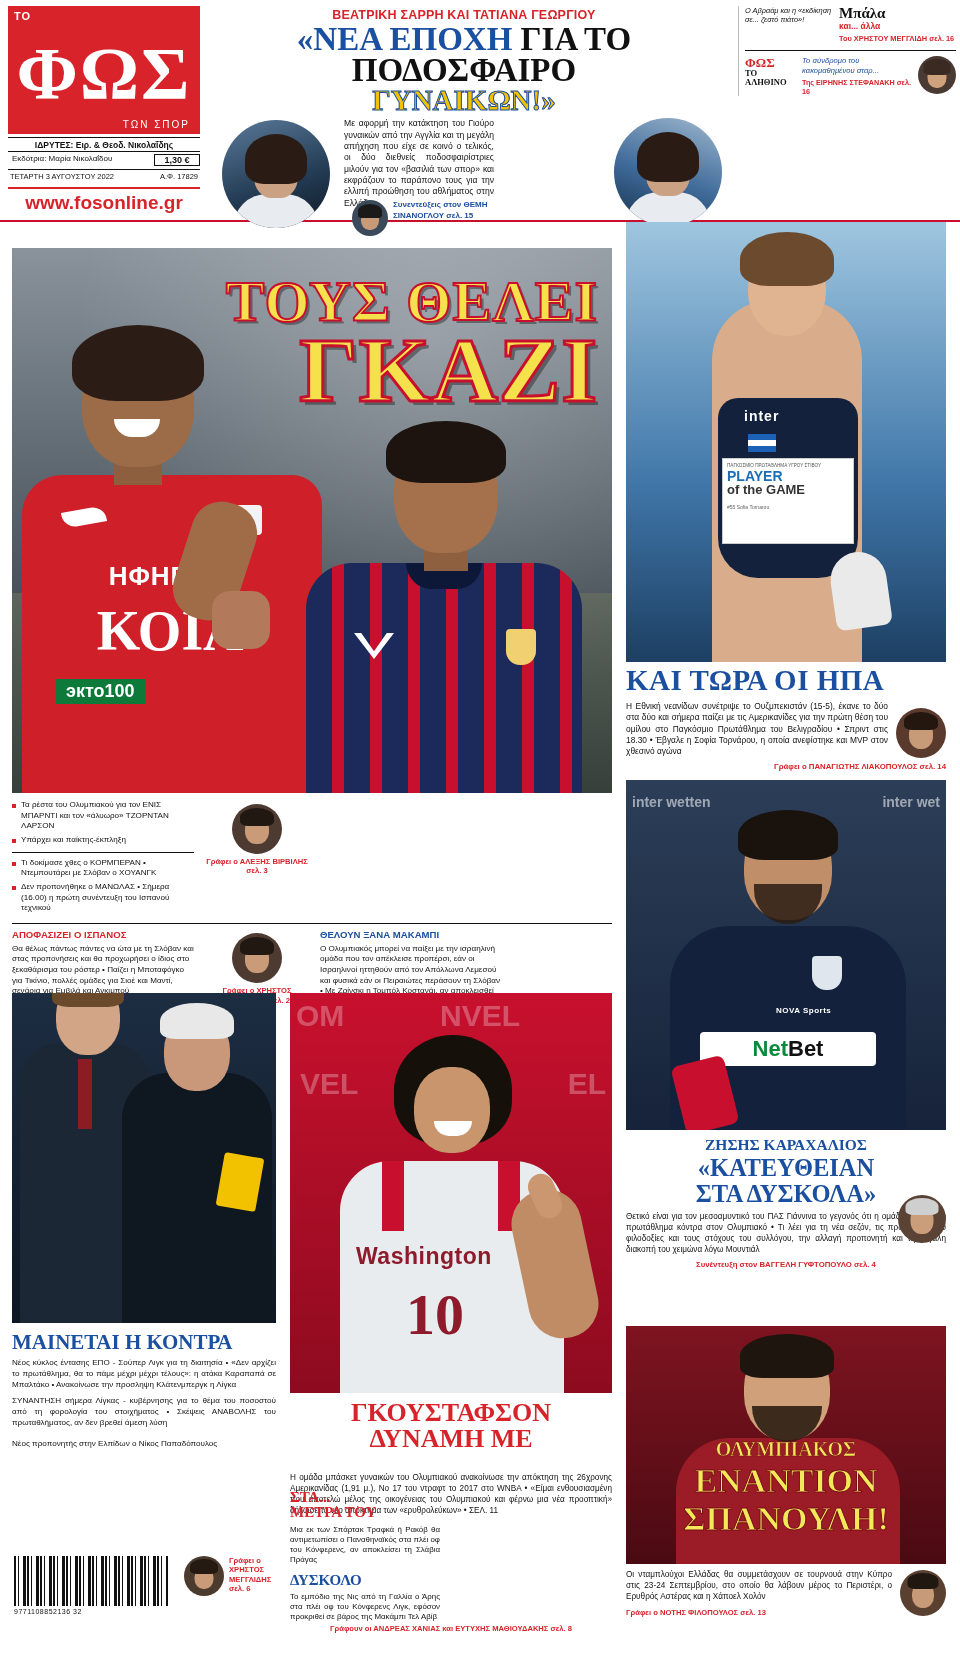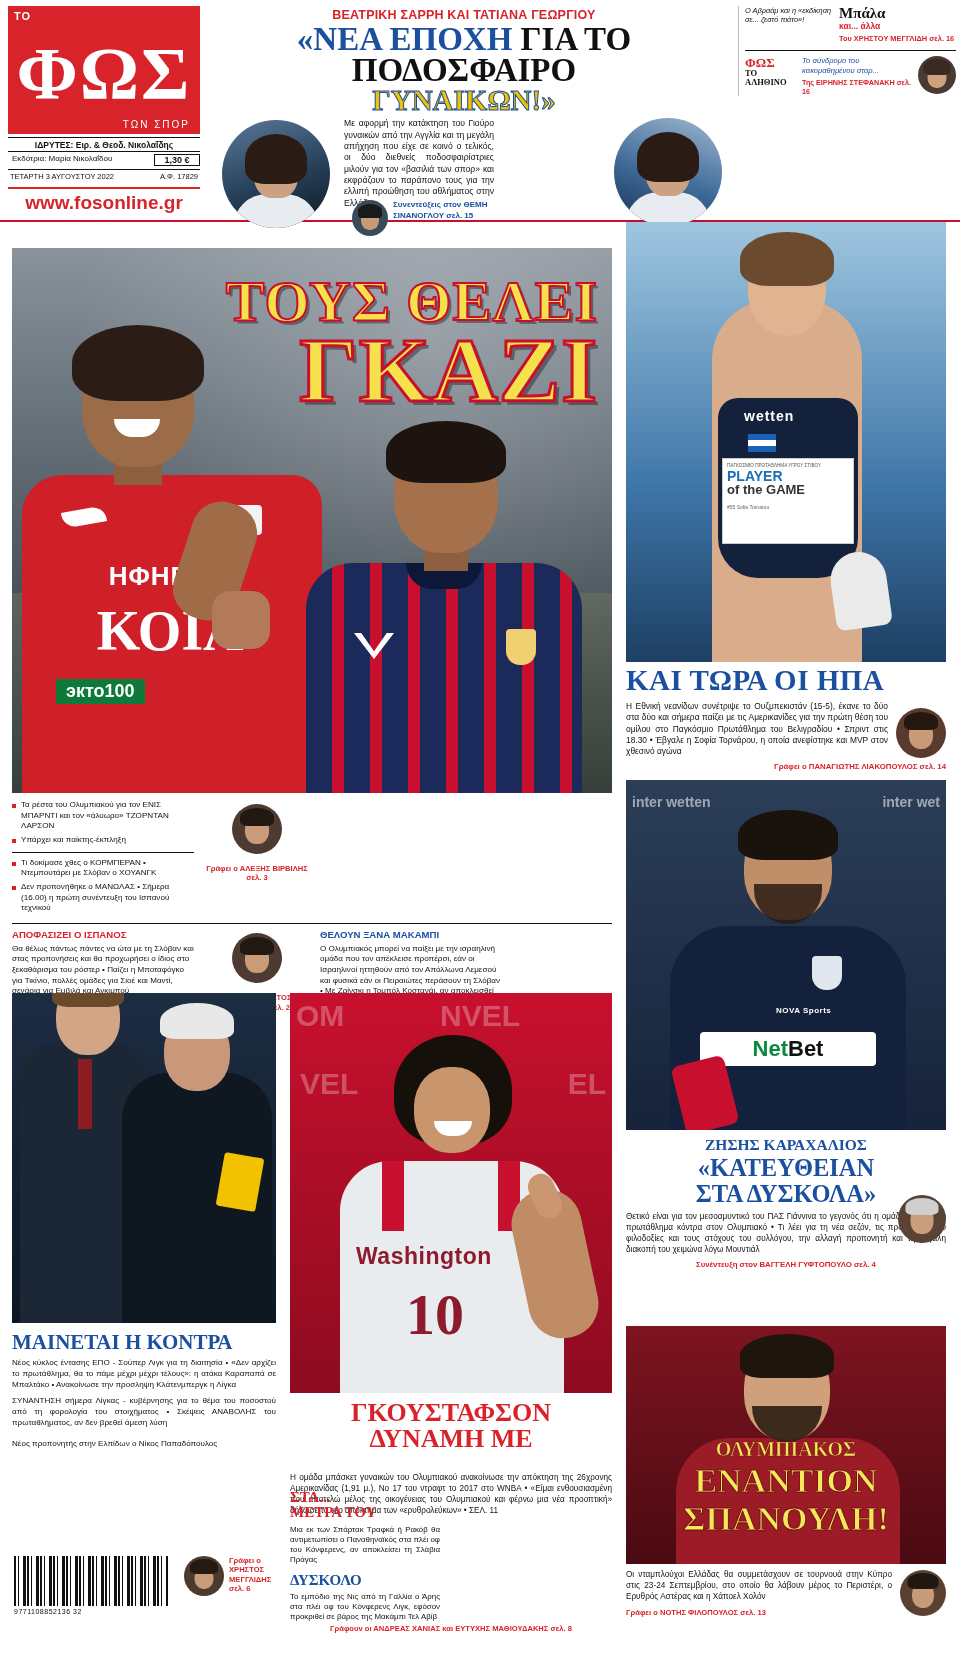--- a/index.html
+++ b/index.html
@@ -185,21 +185,21 @@
   .swim-head .by { font-size: 7.8px; color: #d8232a; font-weight: bold; margin-top: 4px; text-align: right; }
 
   
   .notes { position: absolute; left: 12px; top: 800px; width: 600px; font-size: 8.1px; line-height: 1.32; }
   .notes .cols { display: flex; gap: 8px; }
   .notes .c { width: 182px; }
   .notes .mid { width: 110px; text-align: center; }
   .notes .mid .av { width: 50px; height: 50px; border-radius: 50%; background: #4d3a30; margin: 4px auto 0; position: relative; overflow: hidden; }
   .notes .mid .av .f { position: absolute; left: 50%; top: 13px; width: 24px; height: 27px; transform: translateX(-50%); background: #c99b79; border-radius: 45%; }
   .notes .mid .av .h { position: absolute; left: 50%; top: 4px; width: 34px; height: 18px; transform: translateX(-50%); background: #211812; border-radius: 50% 50% 25% 25%; }
-  .notes .mid .by { font-size: 7.6px; color: #d8232a; font-weight: bold; margin-top: 10px; line-height: 1.25; }
+  .notes .mid .by { font-size: 7.6px; color: #d8232a; font-weight: bold; margin-top: 3px; line-height: 1.25; }
   .bl { position: relative; padding-left: 9px; margin-bottom: 3px; }
   .bl:before { content: ""; position: absolute; left: 0; top: 4px; width: 4px; height: 4px; background: #d8232a; }
   .hdr-red { color: #d8232a; font-weight: bold; font-size: 9.6px; margin-bottom: 2px; }
   .hdr-blue { color: #1b4fa0; font-weight: bold; font-size: 9.6px; margin-bottom: 2px; }
   .sep-line { border-top: 1px solid #111; margin: 6px 0 5px; }
 
   
   .kara-photo {
     position: absolute; left: 626px; top: 780px; width: 320px; height: 350px;
     background: linear-gradient(180deg,#2c3e58,#16233a); overflow: hidden;
@@ -427,21 +427,21 @@
       <div class="t1">ΤΟΥΣ ΘΕΛΕΙ</div>
       <div class="t2">ΓΚΑΖΙ</div>
     </div>
   </div>
 
   <div class="swim">
     <div class="body"></div>
     <div class="suit"></div>
     <div class="head"></div>
     <div class="hair"></div>
-    <div class="arena">wetten</div>
+    <div class="arena">inter</div>
     <div class="flag"></div>
     <div class="card">
       <div class="c1">ΠΑΓΚΟΣΜΙΟ ΠΡΩΤΑΘΛΗΜΑ ΥΓΡΟΥ ΣΤΙΒΟΥ</div>
       <div class="c2">PLAYER</div>
       <div class="c3"><span>of the</span> <span>GAME</span></div>
       <div class="c4">#55  Sofia Tornarou</div>
     </div>
     <div class="mask"></div>
   </div>
 

